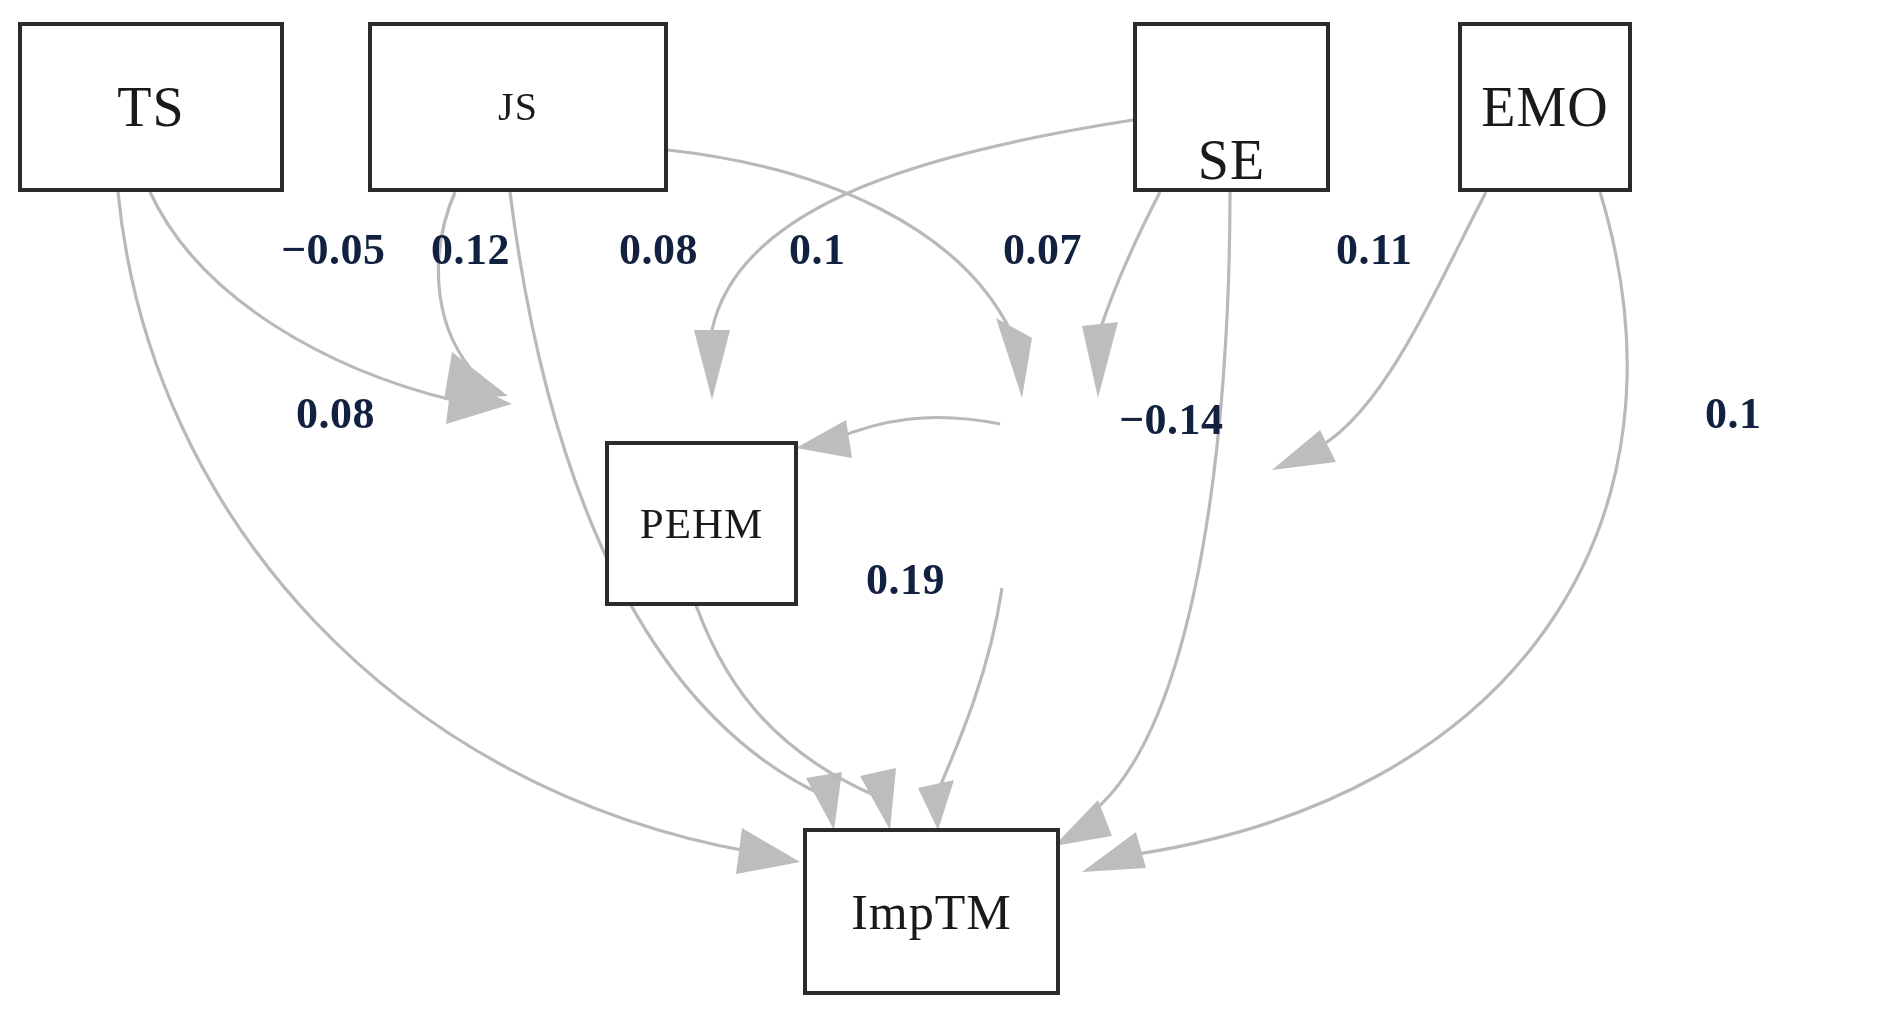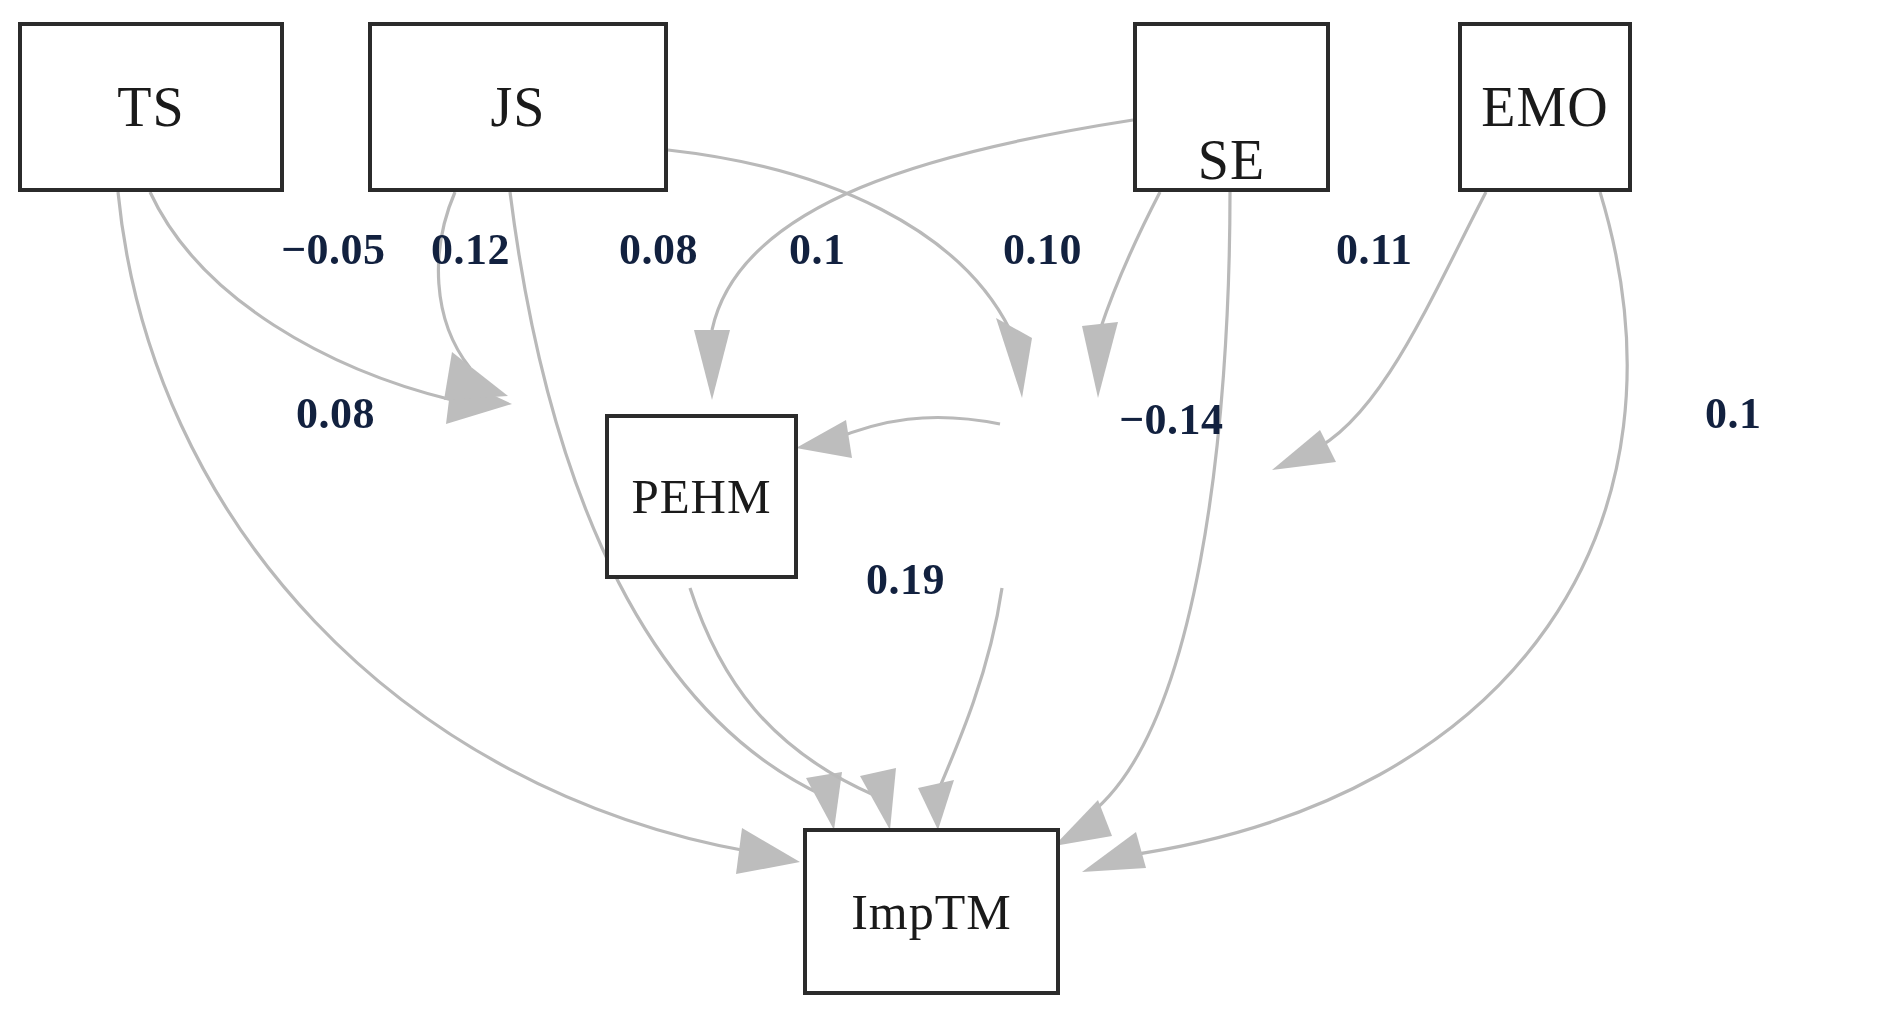--- a/index.html
+++ b/index.html
@@ -92,45 +92,45 @@
       <path class="edge" d="M 1600 192 C 1700 520 1520 800 1124 856"></path>
       <polygon class="ahead" points="1136,832 1146,868 1082,872"></polygon>
     </g>
 
   </svg>
 
   <div class="node" style="left:18px;top:22px;width:266px;height:170px;font-size:56px;">
     <span>TS</span>
   </div>
 
-  <div class="node" style="left:368px;top:22px;width:300px;height:170px;font-size:56px;">
+  <div class="node" style="left:368px;top:22px;width:300px;height:170px;font-size:40px;">
     <span>JS</span>
   </div>
 
   <div class="node" style="left:1133px;top:22px;width:197px;height:170px;font-size:56px;align-items:flex-end;">
     <span>SE</span>
   </div>
 
   <div class="node" style="left:1458px;top:22px;width:174px;height:170px;font-size:56px;">
     <span>EMO</span>
   </div>
 
-  <div class="node" style="left:605px;top:414px;width:193px;height:165px;font-size:49px;">
+  <div class="node" style="left:605px;top:441px;width:193px;height:165px;font-size:43px;">
     <span>PEHM</span>
   </div>
 
 
   <div class="node" style="left:803px;top:828px;width:257px;height:167px;font-size:50px;">
     <span>ImpTM</span>
   </div>
 
   <div class="elabel" style="left:281px;top:228px;">−0.05</div>
   <div class="elabel" style="left:431px;top:228px;text-align:right;">0.12</div>
   <div class="elabel" style="left:619px;top:228px;">0.08</div>
   <div class="elabel" style="left:789px;top:228px;">0.1</div>
-  <div class="elabel" style="left:1003px;top:228px;">0.10</div>
+  <div class="elabel" style="left:1003px;top:228px;">0.07</div>
   <div class="elabel" style="left:1336px;top:228px;">0.11</div>
   <div class="elabel" style="left:296px;top:392px;">0.08</div>
   <div class="elabel" style="left:1119px;top:398px;">−0.14</div>
   <div class="elabel" style="left:1705px;top:392px;">0.1</div>
   <div class="elabel" style="left:866px;top:558px;">0.19</div>
 
 </div>
 
 </body></html>

